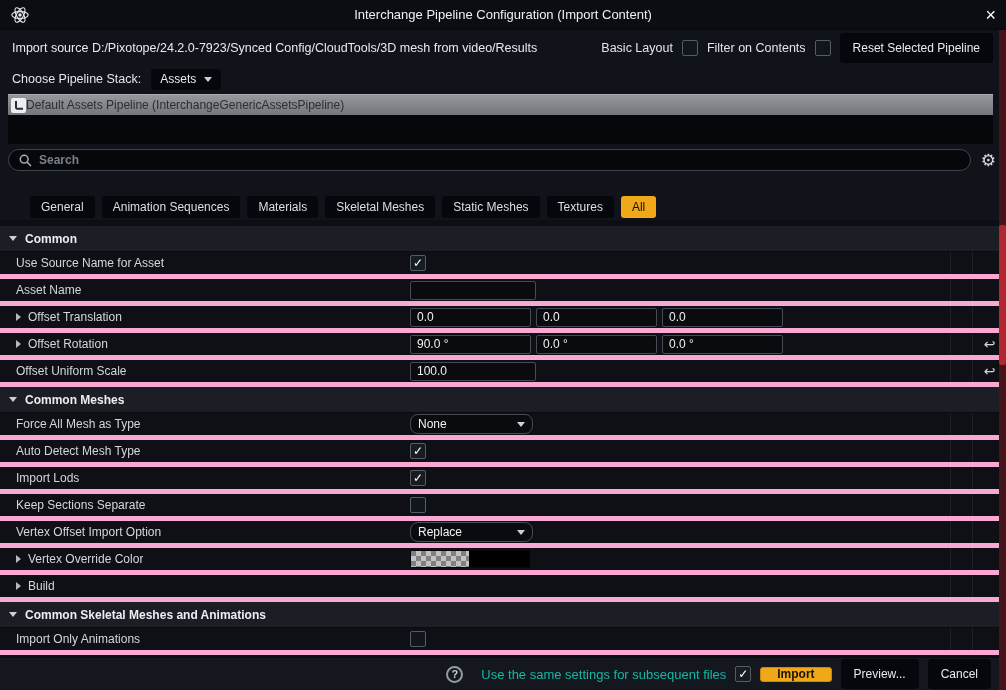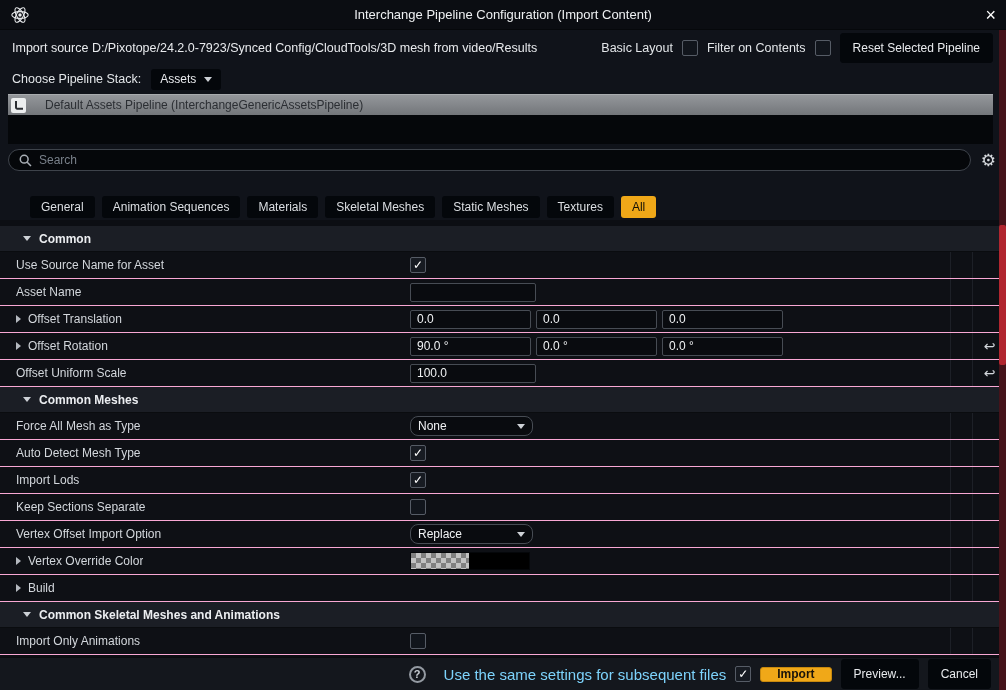--- a/index.html
+++ b/index.html
@@ -41,54 +41,54 @@
   .dropdown-btn { background:#04070b; border-radius:3px; height:21px; padding:0 9px;
     display:inline-flex; align-items:center; gap:8px; color:#e8eaed; cursor:pointer; }
   .tri-down { width:0; height:0; border-left:4px solid transparent;
     border-right:4px solid transparent; border-top:5px solid #cdd1d6; display:inline-block; }
   .tri-right { width:0; height:0; border-top:4px solid transparent;
     border-bottom:4px solid transparent; border-left:5px solid #b4b9bf;
     display:inline-block; margin-right:7px; cursor:pointer; flex:0 0 auto; }
 
   
   .pipeline-list { flex:0 0 50px; margin:2px 13px 0 8px; background:#05070a; }
-  .pipeline-row { height:21px; display:flex; align-items:center; gap:19px; padding:0 3px;
+  .pipeline-row { height:21px; display:flex; align-items:center; gap:0; padding:0 3px;
     cursor:pointer; }
   .pipeline-row.selected { background:linear-gradient(#94979b,#73767a);
     border-top:1px solid #a9acaf; color:#25282d; }
   .pipeline-row .pl-label { font-size:12px; color:#2b2e33; }
   .pipe-icon { display:inline-flex; width:15px; height:15px; background:#eceeef;
     border-radius:2px; align-items:center; justify-content:center; flex:0 0 auto; }
 
   
   .search-row { flex:0 0 28px; display:flex; align-items:center; gap:10px;
     padding:0 10px 0 8px; margin-top:2px; }
   .search-box { flex:1; height:22px; border:1px solid #3e434b; border-radius:11px;
     background:#05070a; display:flex; align-items:center; padding:0 10px; gap:7px; }
   .search-box input { flex:1; background:transparent; border:0; outline:0; color:#e8eaed;
-    font-size:12px; font-family:inherit; min-width:0; }
+    font-size:12px; font-family:inherit; min-width:0;font-weight:bold; }
   .search-box input::placeholder { color:#79808a; }
   .gear { color:#d6dade; font-size:17px; line-height:1; cursor:pointer; }
 
   .gap-row { flex:0 0 20px; }
 
   
   .tabs-row { flex:0 0 26px; display:flex; align-items:center; gap:7px; padding:0 0 0 30px; }
   .tab { background:#04070b; border:0; border-radius:3px; height:22px; padding:0 11px;
     color:#dcdfe3; font-size:12px; font-family:inherit; cursor:pointer;
     display:inline-flex; align-items:center; }
   .tab.active { background:var(--accent,#f0a818); color:#141007; }
 
   
   .props { flex:1 1 auto; background:#0c0e13; padding-top:6px; overflow:hidden; }
   .section-header { height:26px; background:#1b1e25; border-bottom:1px solid #0a0c0f;
-    display:flex; align-items:center; gap:8px; padding:0 23px; color:#eceef1;
+    display:flex; align-items:center; gap:8px; padding:0 9px; color:#eceef1;
     font-weight:bold; font-size:12px; cursor:pointer; }
   .prop-row { height:27px; display:flex; align-items:stretch; background:#0e1015;
-    border-bottom:1px solid #f9a8d4; }
+    border-bottom:5px solid #f9a8d4; }
   .prop-label { flex:0 0 410px; display:flex; align-items:center; padding-left:16px;
     color:#d3d7dc; min-width:0; }
   .prop-label .prop-label-text { white-space:nowrap; overflow:hidden; }
   .prop-value { flex:1 1 auto; display:flex; align-items:center; gap:5px; min-width:0; }
   .right-zone { flex:0 0 56px; display:flex; align-items:stretch;
     border-left:1px solid #1d2027; }
   .rz-cell-a { width:22px; border-right:1px solid #1d2027; }
   .rz-cell-b { flex:1; display:flex; align-items:center; justify-content:center; }
   .reset-arrow { color:#d3d7dc; font-size:14px; line-height:1; cursor:pointer; }
 
@@ -109,21 +109,21 @@
       linear-gradient(-45deg,transparent 75%,#c2c2c2 75%);
     background-size:10px 10px; background-position:0 0,0 5px,5px -5px,-5px 0; }
   .solid { flex:1; background:#000; }
 
   
   .footer { flex:0 0 33px; background:#14171d; border-top:1px solid #090b0e;
     display:flex; align-items:center; justify-content:flex-end; gap:9px; padding:0 15px; }
   .help { width:17px; height:17px; border-radius:50%; border:2px solid #949aa2;
     display:inline-flex; align-items:center; justify-content:center; font-size:11px;
     font-weight:bold; color:#c9ced4; margin-right:9px; cursor:pointer; }
-  .footer-label { color:#7dd3fc; font-size:15px; }
+  .footer-label { color:#14b8a6; font-size:13px; }
 
   
   .scrollbar { position:absolute; top:30px; right:0; width:7px; height:660px;
     background:#45131a; }
   .scroll-thumb { position:absolute; top:195px; left:0; width:7px; height:140px;
     background:#b1262f; border-radius:2px; cursor:pointer; }
 </style>
 </head>
 <body>
 

